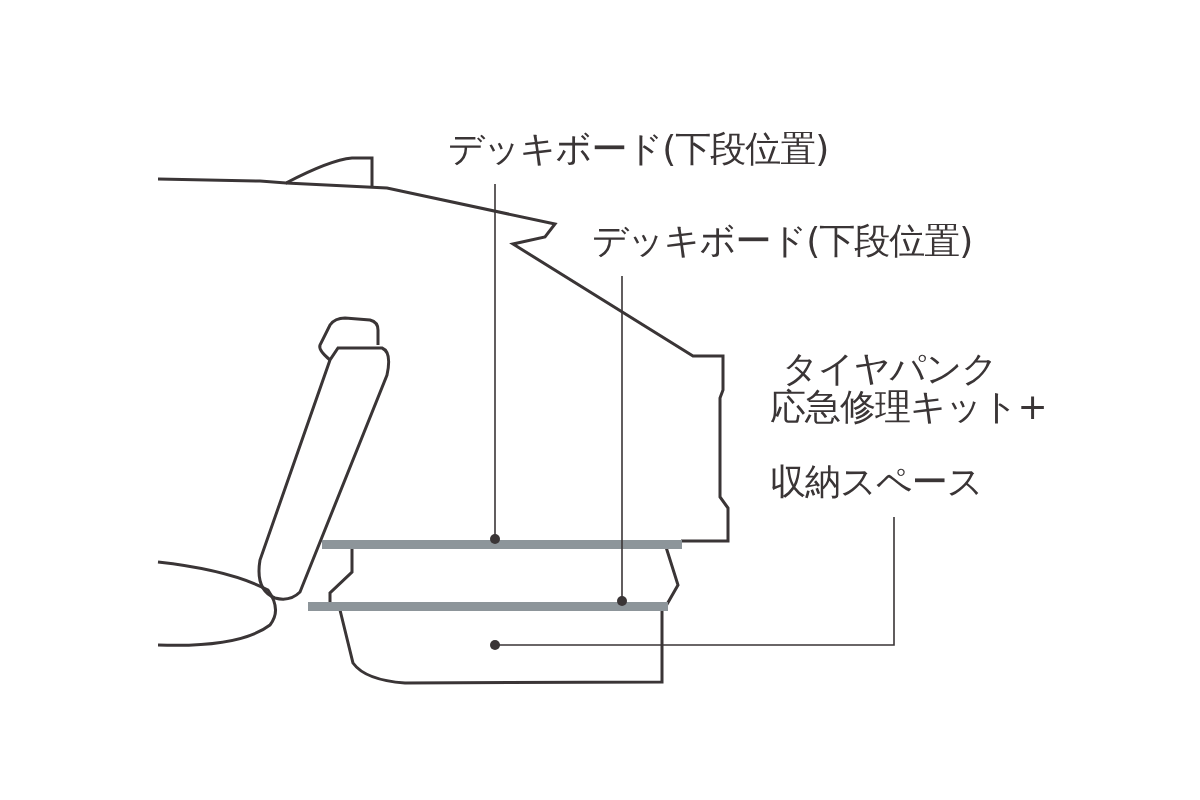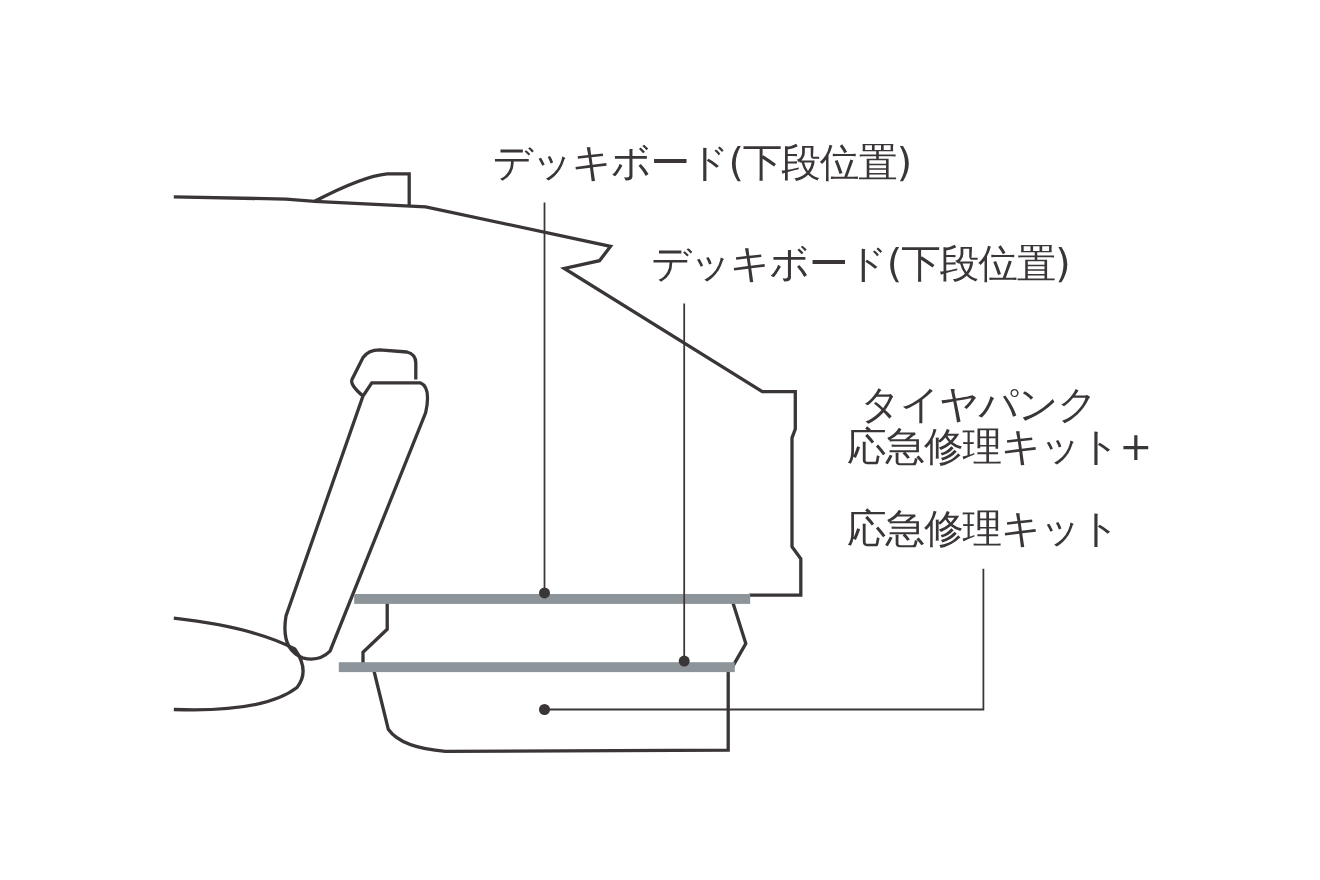--- a/index.html
+++ b/index.html
@@ -44,13 +44,13 @@
   </g>
   <circle class="dot" cx="495" cy="539" r="5"></circle>
   <circle class="dot" cx="622" cy="601" r="5"></circle>
   <circle class="dot" cx="495" cy="645" r="5"></circle>
 </svg>
 
 <div class="label" style="left:448px; top:122px;">デッキボード(下段位置)</div>
 <div class="label" style="left:592px; top:214px;">デッキボード(下段位置)</div>
 <div class="label" style="left:770px; top:342px;margin-left:12px;">タイヤパンク</div>
 <div class="label" style="left:770px; top:380px;">応急修理キット+</div>
-<div class="label" style="left:770px; top:455px;">応急修理キット</div>
+<div class="label" style="left:770px; top:455px;">収納スペース</div>
 
 </body></html>

